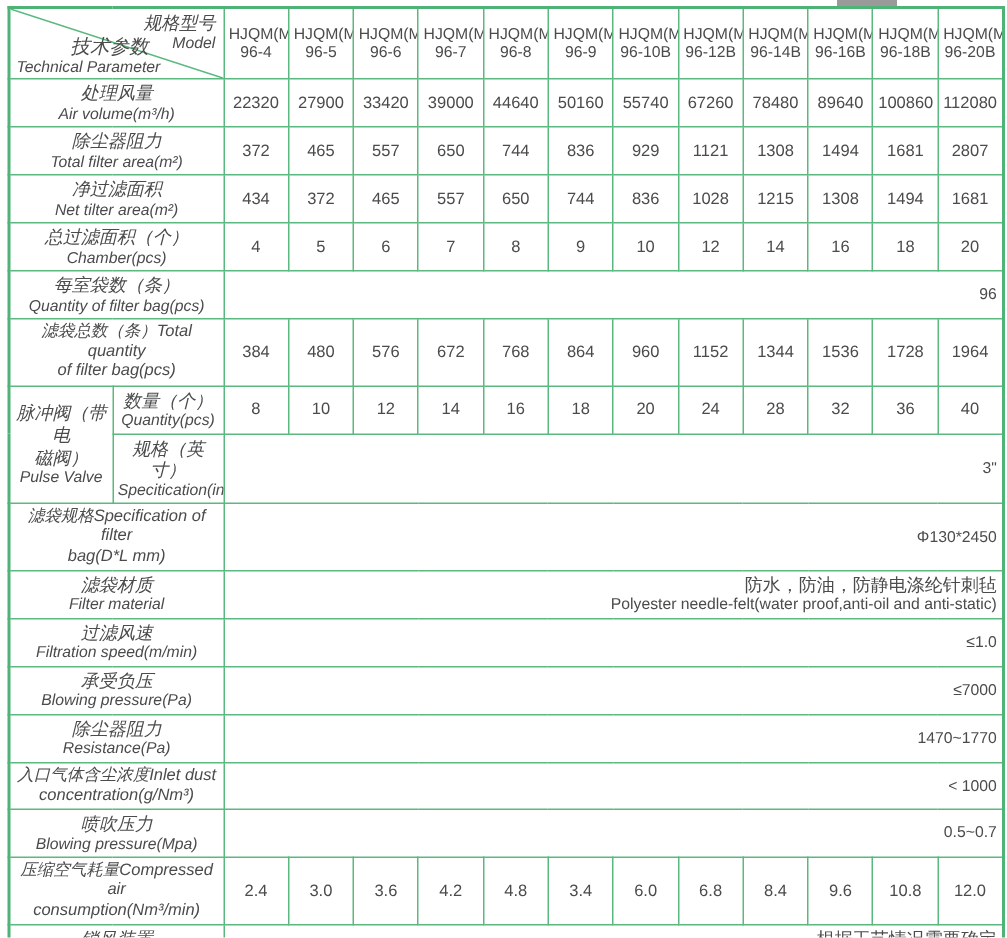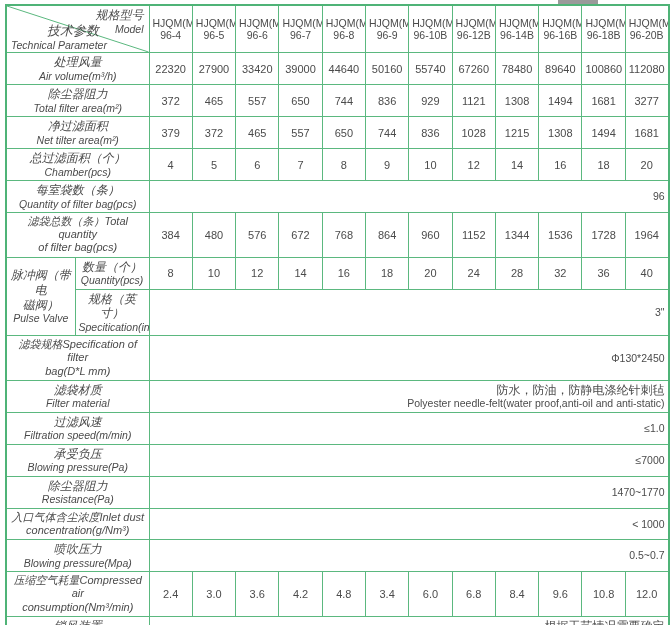--- a/index.html
+++ b/index.html
@@ -155,28 +155,28 @@
         <td class="val">465</td>
         <td class="val">557</td>
         <td class="val">650</td>
         <td class="val">744</td>
         <td class="val">836</td>
         <td class="val">929</td>
         <td class="val">1121</td>
         <td class="val">1308</td>
         <td class="val">1494</td>
         <td class="val">1681</td>
-        <td class="val">3277</td>
+        <td class="val">2807</td>
       </tr>
       <tr>
         <td class="label" colspan="2">
           <div class="zh">净过滤面积</div>
           <div class="en">Net tilter area(m²)</div>
         </td>
-        <td class="val">379</td>
+        <td class="val">434</td>
         <td class="val">372</td>
         <td class="val">465</td>
         <td class="val">557</td>
         <td class="val">650</td>
         <td class="val">744</td>
         <td class="val">836</td>
         <td class="val">1028</td>
         <td class="val">1215</td>
         <td class="val">1308</td>
         <td class="val">1494</td>

